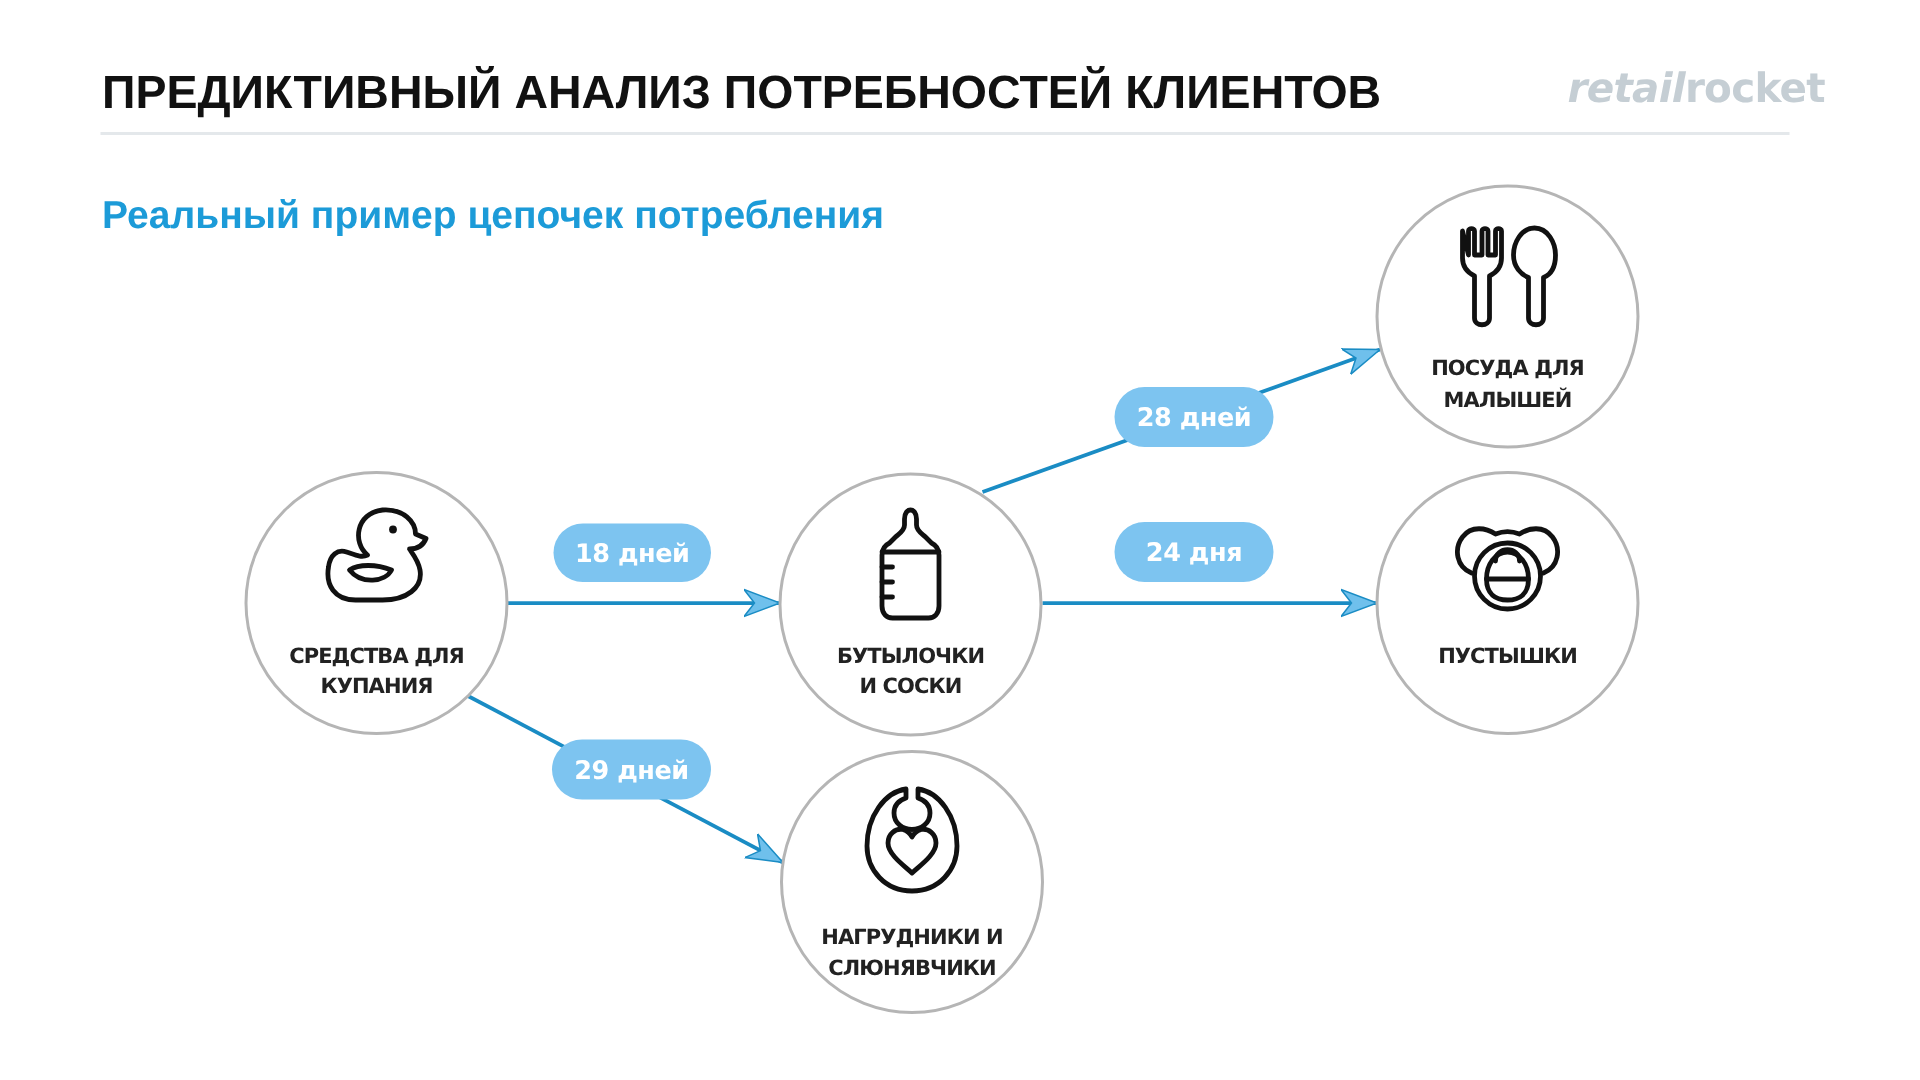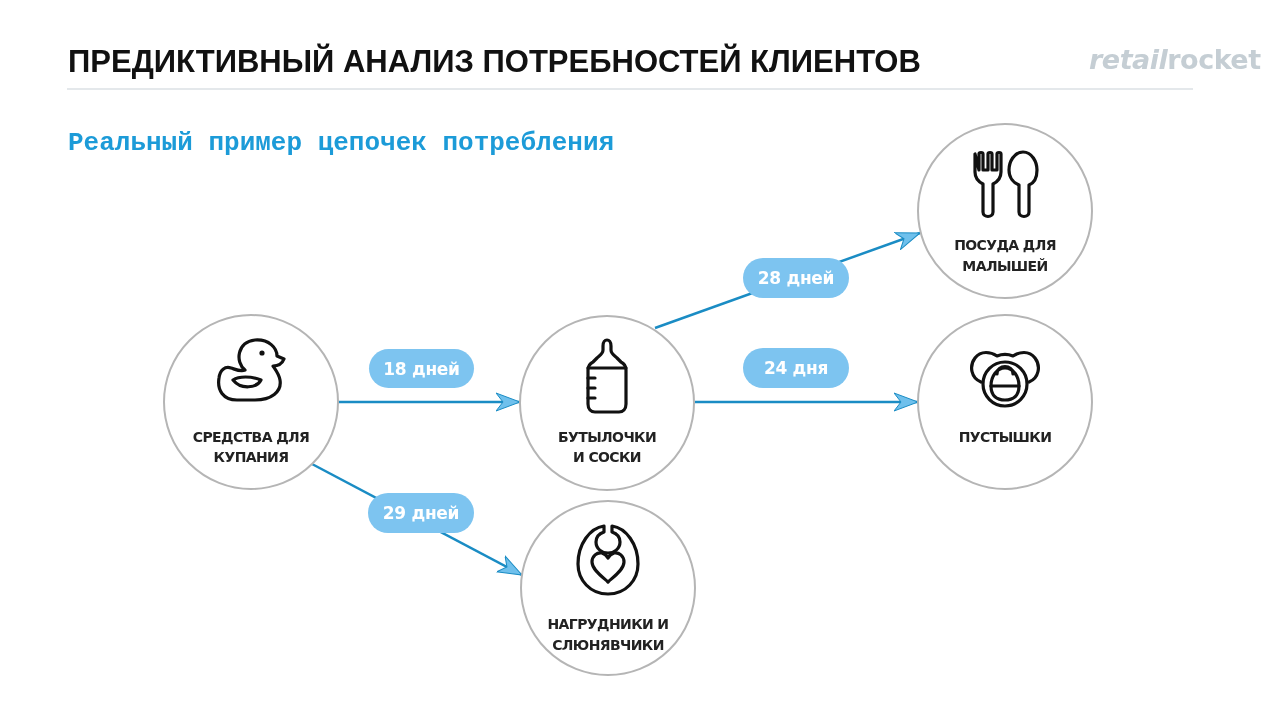--- a/index.html
+++ b/index.html
@@ -3,26 +3,26 @@
   <meta charset="utf-8">
   <style>
     html, body { margin: 0; padding: 0; background: #ffffff; }
     body { width: 1280px; height: 720px; position: relative; overflow: hidden;
            font-family: "Liberation Sans", sans-serif; }
     .slide-title { position: absolute; left: 68px; top: 44px; margin: 0;
       font-family: Liberation Sans, sans-serif; font-weight: 700; font-size: 31px;
       color: #111111; letter-spacing: 0px; white-space: nowrap; }
     .logo { position: absolute; left: 1045px; top: 44px; font-size: 27px; color: #c5ced4;
       font-family: "DejaVu Sans", sans-serif; white-space: nowrap; letter-spacing: -0.5px; }
-    .logo .logo-bold { font-weight: 700; font-style: italic; margin-left: 44px; }
+    .logo .logo-bold { font-weight: 700; font-style: italic; }
     .logo .logo-light { font-weight: 700; }
     .header-rule { position: absolute; left: 67px; top: 88px; width: 1126px; height: 2px;
       background: #e4e8eb; }
     .subtitle { position: absolute; left: 68px; top: 128px; margin: 0;
-      font-family: Liberation Mono, monospace; font-weight: 700; font-size: 26px;
+      font-family: Liberation Sans, sans-serif; font-weight: 700; font-size: 26px;
       color: #1c9bd8; white-space: nowrap; }
     svg.diagram { position: absolute; left: 0; top: 0; }
     .node-label { font-family: "DejaVu Sans", sans-serif; font-size: 14px; font-weight: 700;
       fill: #222222; letter-spacing: -0.6px; }
     .pill-text { font-family: "DejaVu Sans", sans-serif; font-size: 17px; font-weight: 700;
       fill: #ffffff; letter-spacing: -0.3px; }
     .icon-stroke { fill: none; stroke: #111111; stroke-width: 3.2; stroke-linecap: round; stroke-linejoin: round; }
   </style>
 </head>
 <body>

